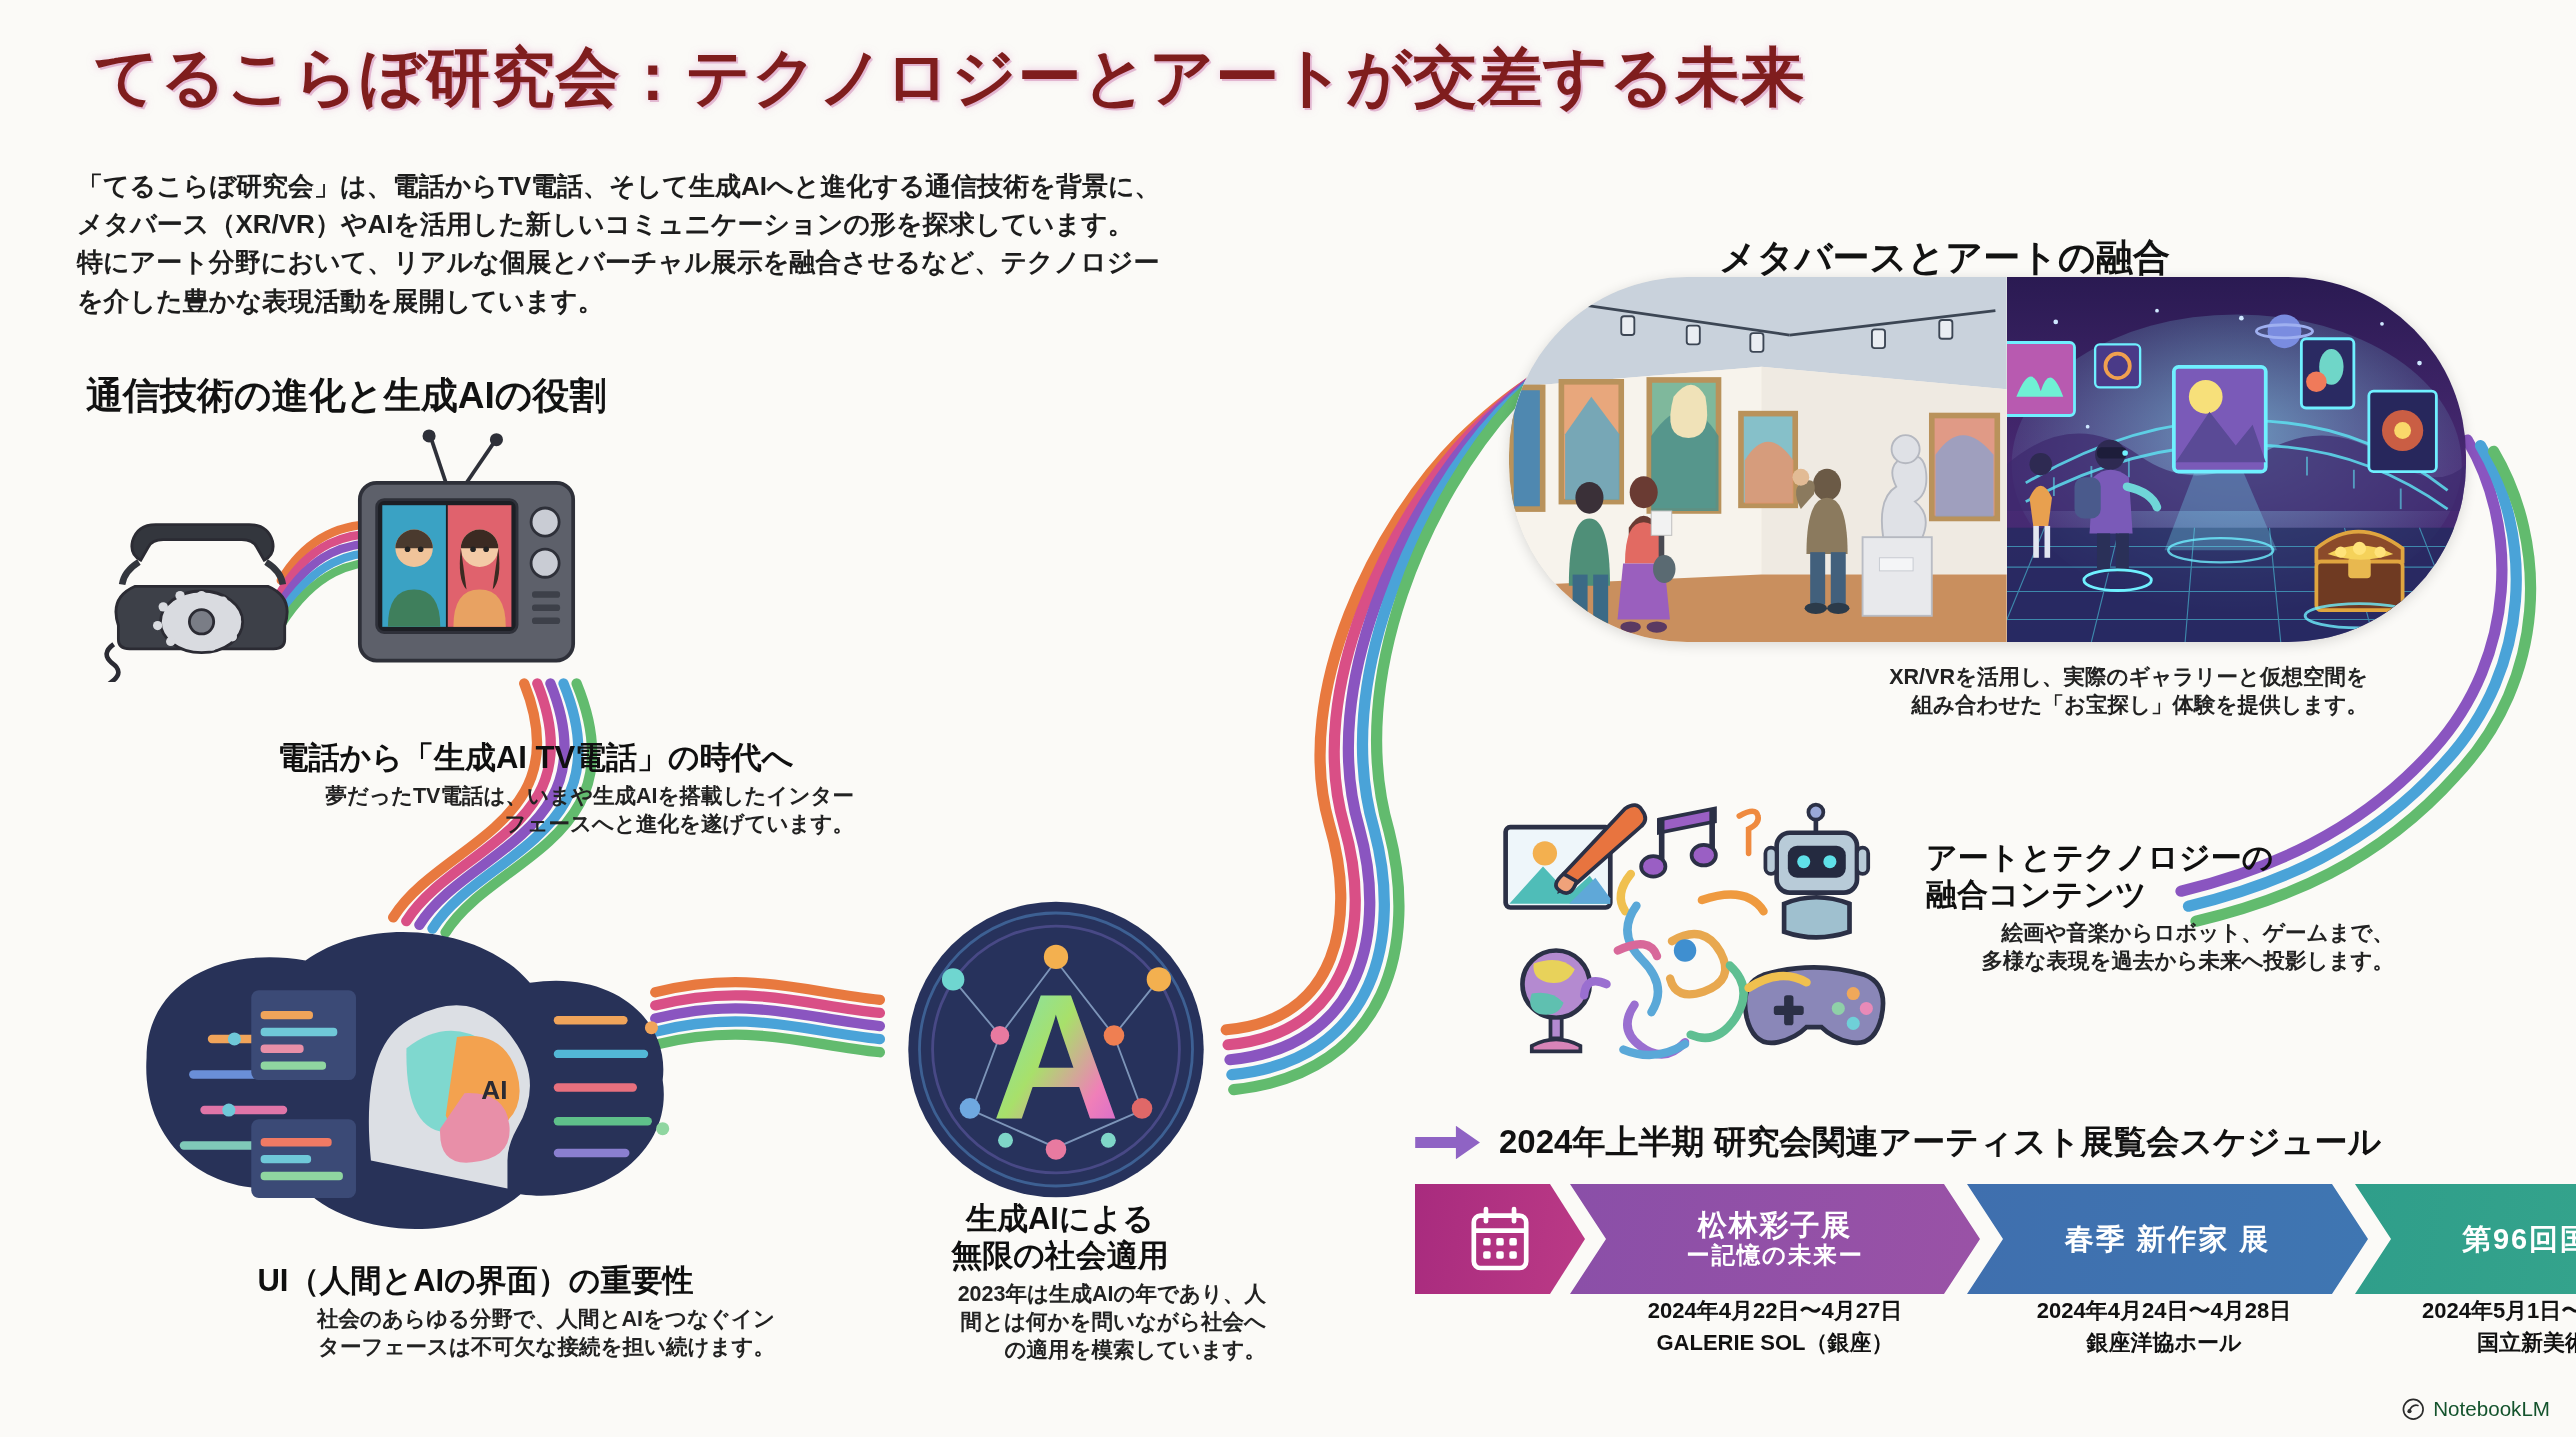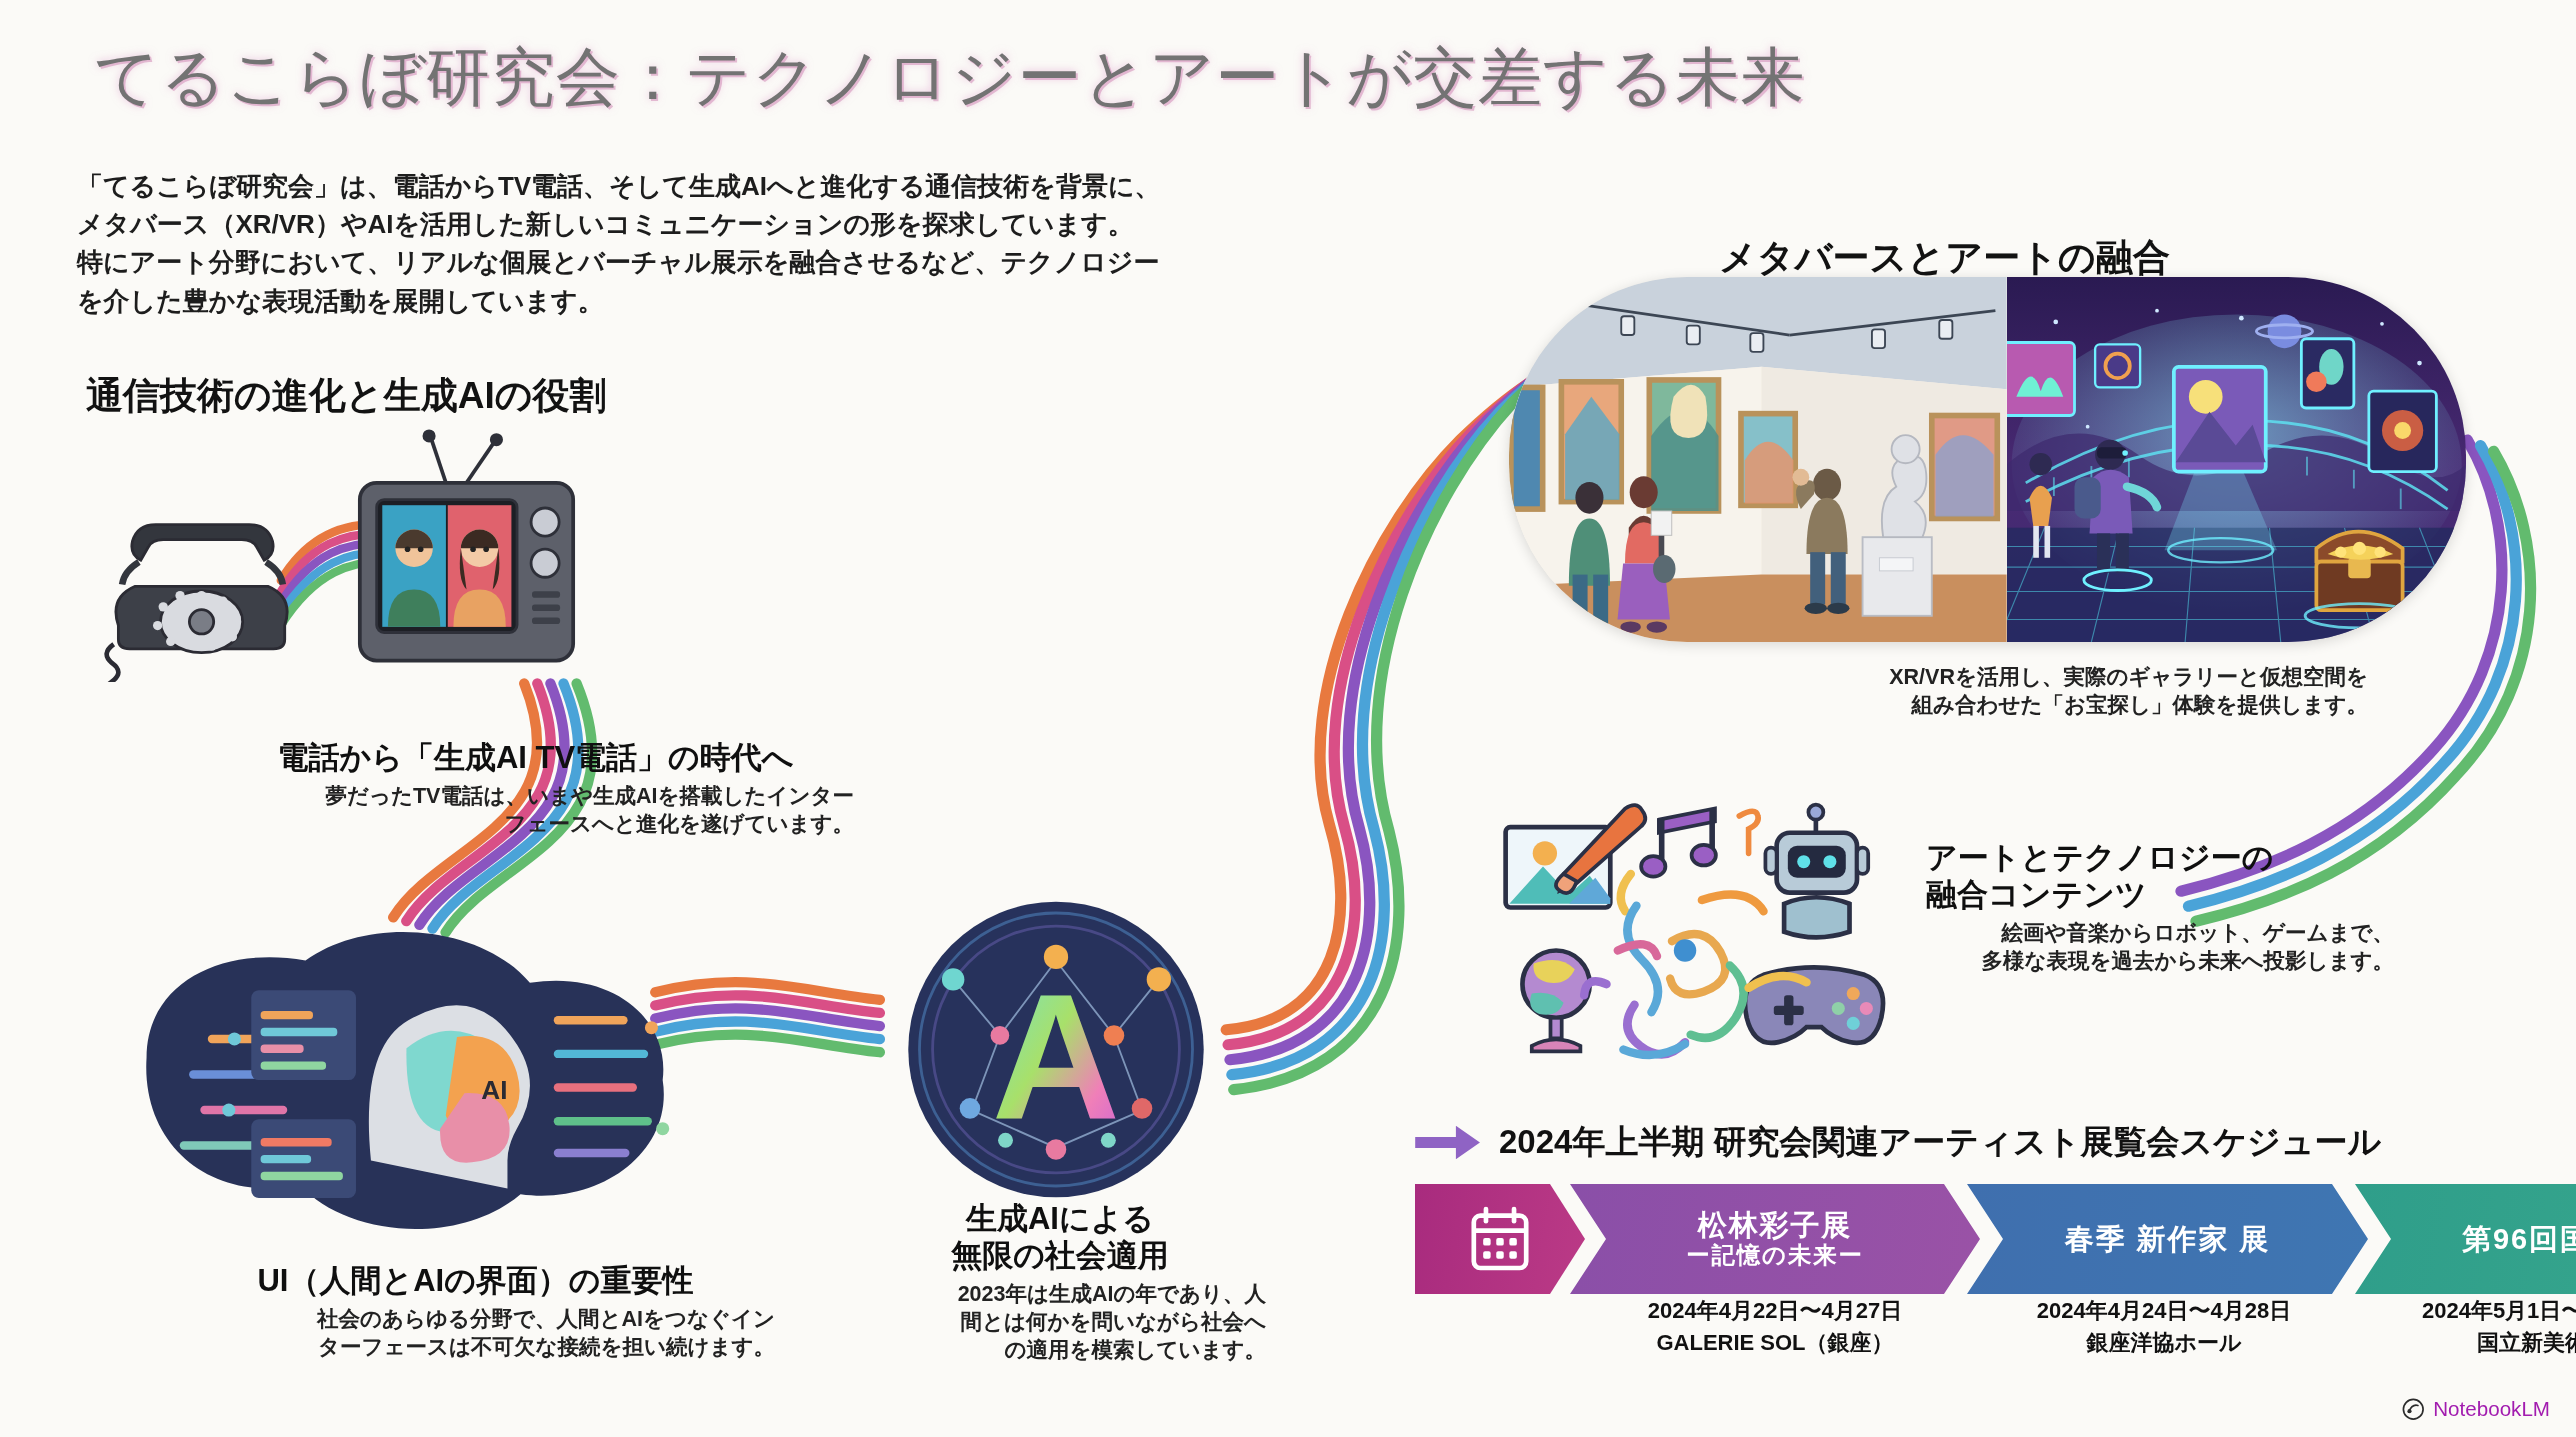--- a/index.html
+++ b/index.html
@@ -8,22 +8,22 @@
     background:#fbfaf7;
     font-family:"Liberation Sans","DejaVu Sans",sans-serif;
     color:#1a1a1a;
     position:relative;
   }
   #stage { position:absolute; inset:0; }
 
   
   .title {
     position:absolute; left:94px; top:34px;
-    font-size:64px; font-weight:normal; letter-spacing:0.9px;
-    color:#737373;
+    font-size:64px; font-weight:bold; letter-spacing:0.9px;
+    color:#7f1d1d;
     text-shadow:0 0 8.4px rgba(220,150,200,.55), 1.9px 1.9px 0 rgba(160,10,105,.25);
     white-space:nowrap;
   }
 
   
   .intro {
     position:absolute; left:77px; top:167px; width:1245px;
     font-size:26px; line-height:1.47; font-weight:bold; color:#1d1d1d;
   }
   .intro div { white-space:nowrap; }
@@ -119,21 +119,21 @@
     font-size:22px; line-height:1.45; color:#111; white-space:nowrap;
   }
   #date-0 { left:140px;  width:440px; }
   #date-1 { left:543px;  width:412px; }
   #date-2 { left:936px; width:384px; }
 
   
   #wm {
     position:absolute; right:26px; bottom:17px;
     display:flex; align-items:center; gap:8.4px;
-    font-size:20.6px; color:#a21caf; font-weight:500;
+    font-size:20.6px; color:#14532d; font-weight:500;
   }
 </style>
 </head>
 <body>
 
 <div id="stage">
 
   <svg id="ribbons" width="2576" height="1438" viewBox="0 0 2752 1536">
     <defs>
       <linearGradient id="gA" x1="0" y1="0" x2="1" y2="0">

